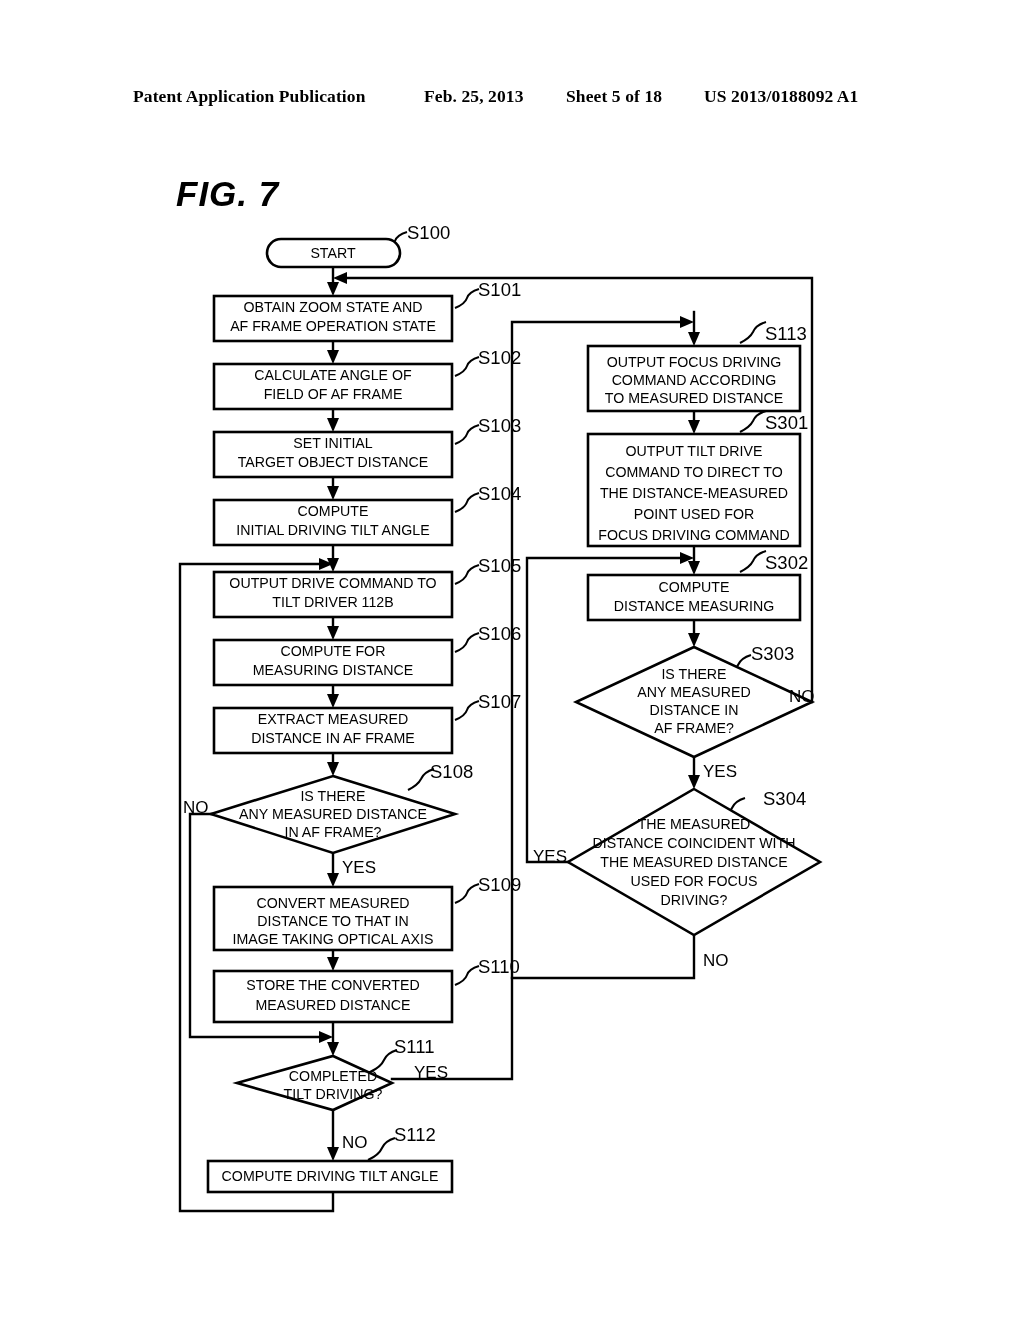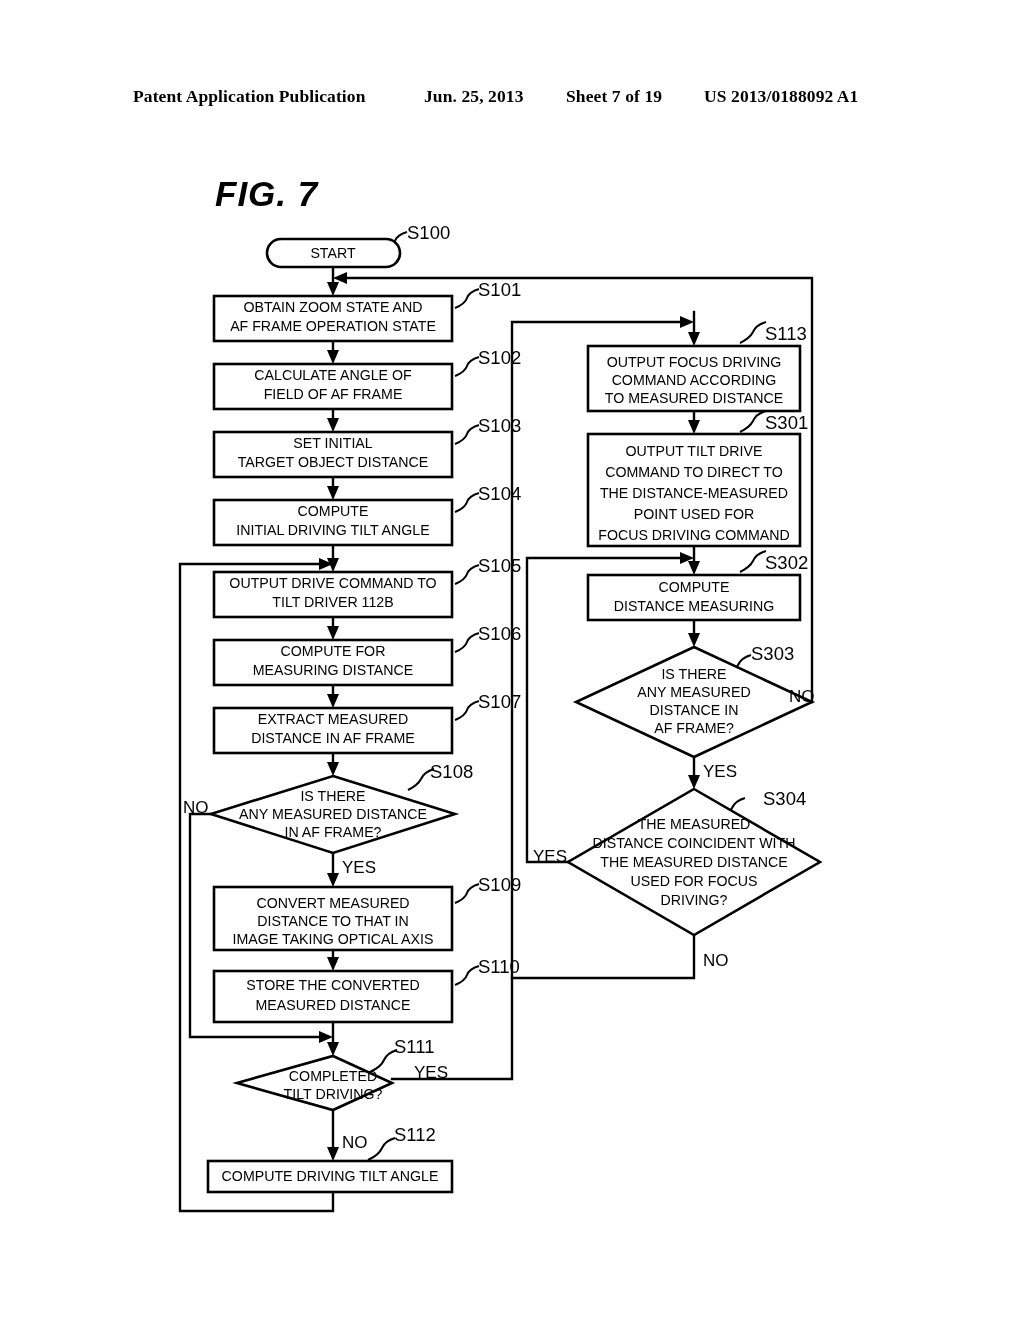--- a/index.html
+++ b/index.html
@@ -43,21 +43,20 @@
   
   .fig-label {
     position: absolute;
     left: 176px;
     top: 174px;
     font-family: "Liberation Sans", sans-serif;
     font-style: italic;
     font-weight: bold;
     font-size: 35px;
     letter-spacing: 1px;
-    margin-left: 39px;
   }
 
   
   #flow {
     position: absolute;
     left: 0;
     top: 0;
     width: 1024px;
     height: 1320px;
   }
@@ -103,22 +102,22 @@
     stroke: none;
   }
 </style>
 </head>
 <body>
 
 <div id="page">
 
   <div class="pub-header">
     <span class="hdr-pub">Patent Application Publication</span>
-    <span class="hdr-date">Jun. 25, 2013</span>
-    <span class="hdr-sheet">Sheet 7 of 19</span>
+    <span class="hdr-date">Feb. 25, 2013</span>
+    <span class="hdr-sheet">Sheet 5 of 18</span>
     <span class="hdr-num">US 2013/0188092 A1</span>
   </div>
 
   <div class="fig-label">FIG. 7</div>
 
   <svg id="flow" viewBox="0 0 1024 1320">
 
     <g>
 
       <path class="conn" d="M333,264 L333,288"></path>

